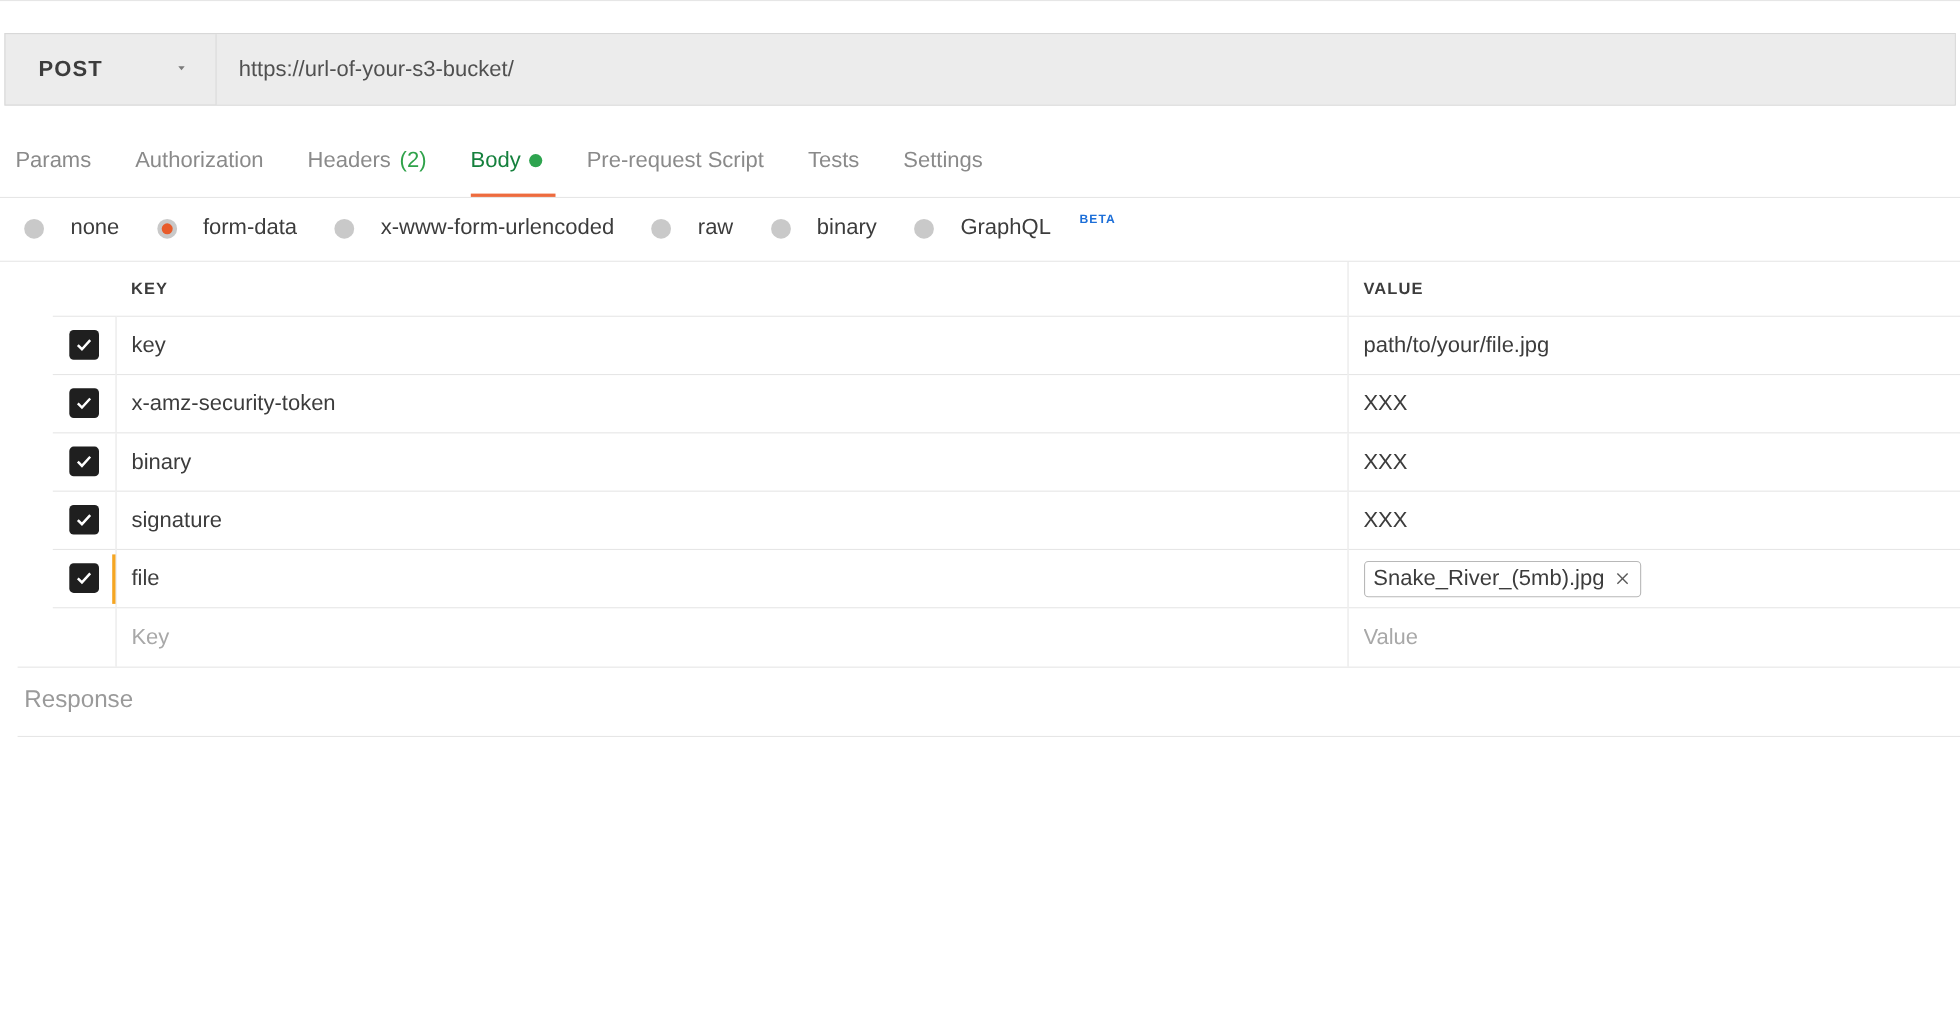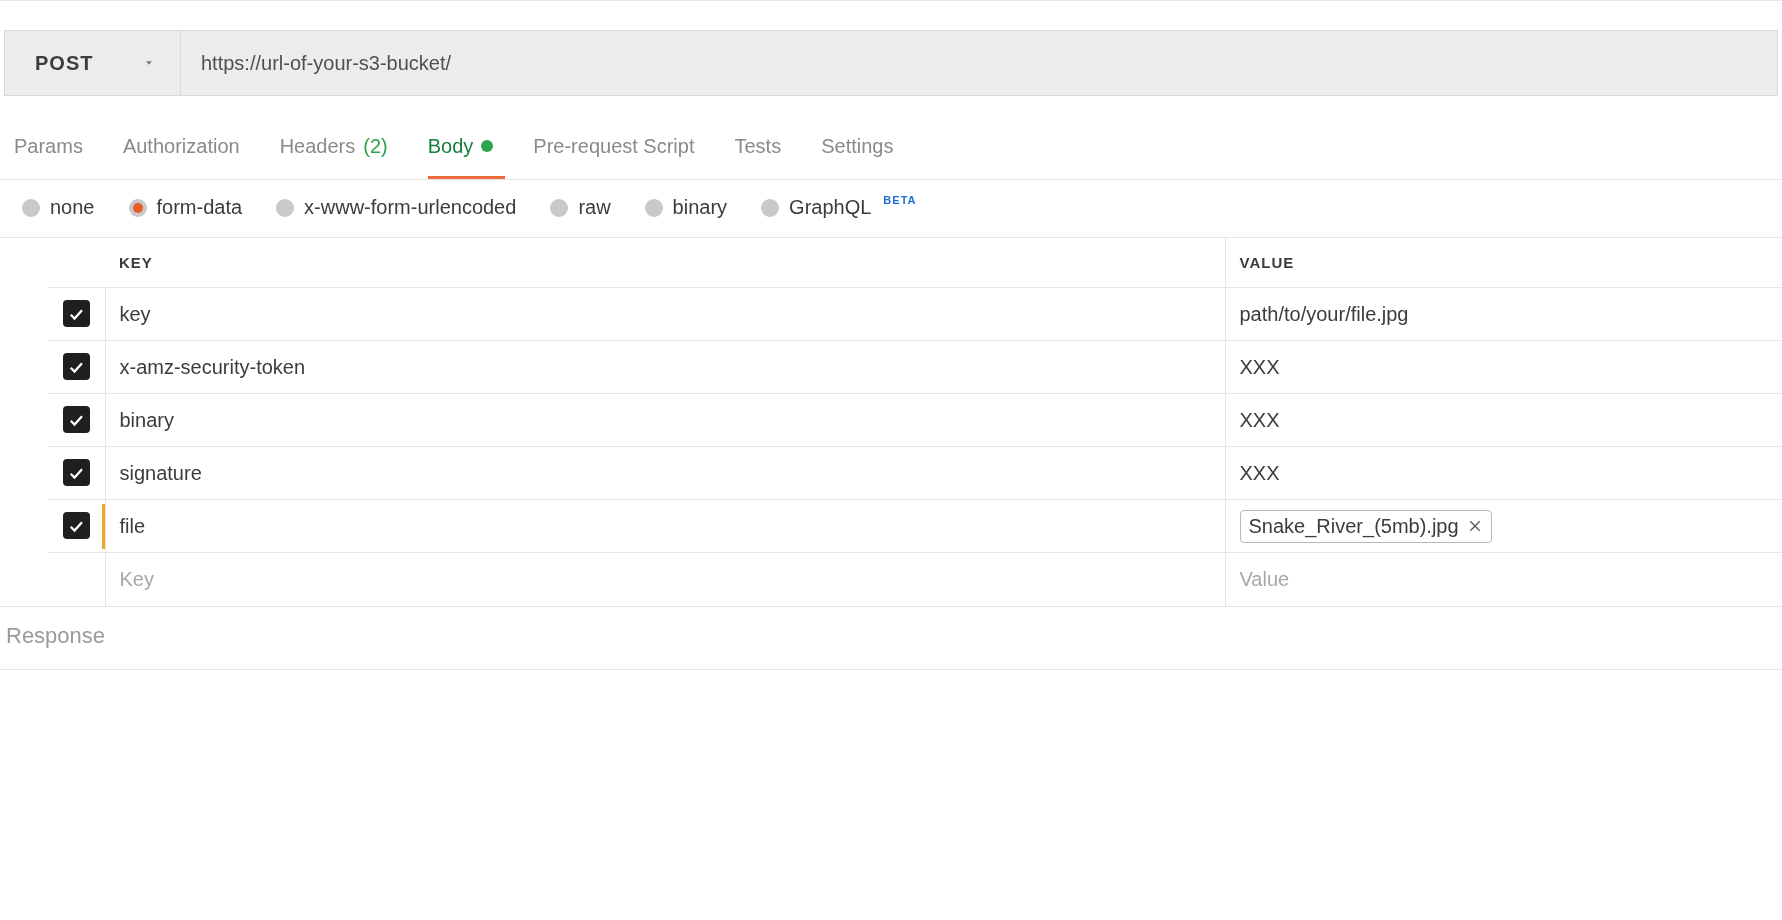--- a/index.html
+++ b/index.html
@@ -13,21 +13,21 @@
 
   
   .url-bar {
     display: flex;
     margin: 20px 4px 20px 4px;
     border: 1px solid #d8d8d8;
     background: #ececec;
     height: 66px;
   }
   .method-select {
-    width: 176px;
+    width: 192px;
     display: flex;
     align-items: center;
     justify-content: space-between;
     padding: 0 24px 0 30px;
     border-right: 1px solid #d8d8d8;
     font-weight: 600;
     color: #3c3c3c;
     letter-spacing: 1px;
   }
   .method-select .caret svg { width: 14px; height: 14px; fill: #7a7a7a; }
@@ -73,21 +73,21 @@
   .body-types {
     display: flex;
     gap: 34px;
     align-items: center;
     padding: 16px 22px 18px 22px;
     border-bottom: 1px solid #e6e6e6;
   }
   .bt {
     display: flex;
     align-items: center;
-    gap: 10px;
+    gap: 24px;
     color: #3c3c3c;
     cursor: pointer;
   }
   .radio {
     width: 18px; height: 18px; border-radius: 50%; background: #c9c9c9;
     display: inline-flex; align-items: center; justify-content: center;
   }
   .radio.sel { background: #c9c9c9; }
   .radio.sel::after {
     content: ""; width: 10px; height: 10px; border-radius: 50%; background: #e85b2a;
@@ -137,20 +137,21 @@
     border:none; outline:none; width:100%; font-size:20px; color:#3c3c3c;
   }
   .ph-input::placeholder { color:#a8a8a8; }
 
   .response {
     border-top: 1px solid #e6e6e6;
     border-bottom: 1px solid #e6e6e6;
     padding: 16px 6px 20px 6px;
     color: #9a9a9a;
     font-size: 22px;
+    margin-left: 16px;
   }
 </style>
 </head>
 <body>
 
 <div class="top-border"></div>
 
 <div class="url-bar">
   <div class="method-select">
     <span>POST</span>

